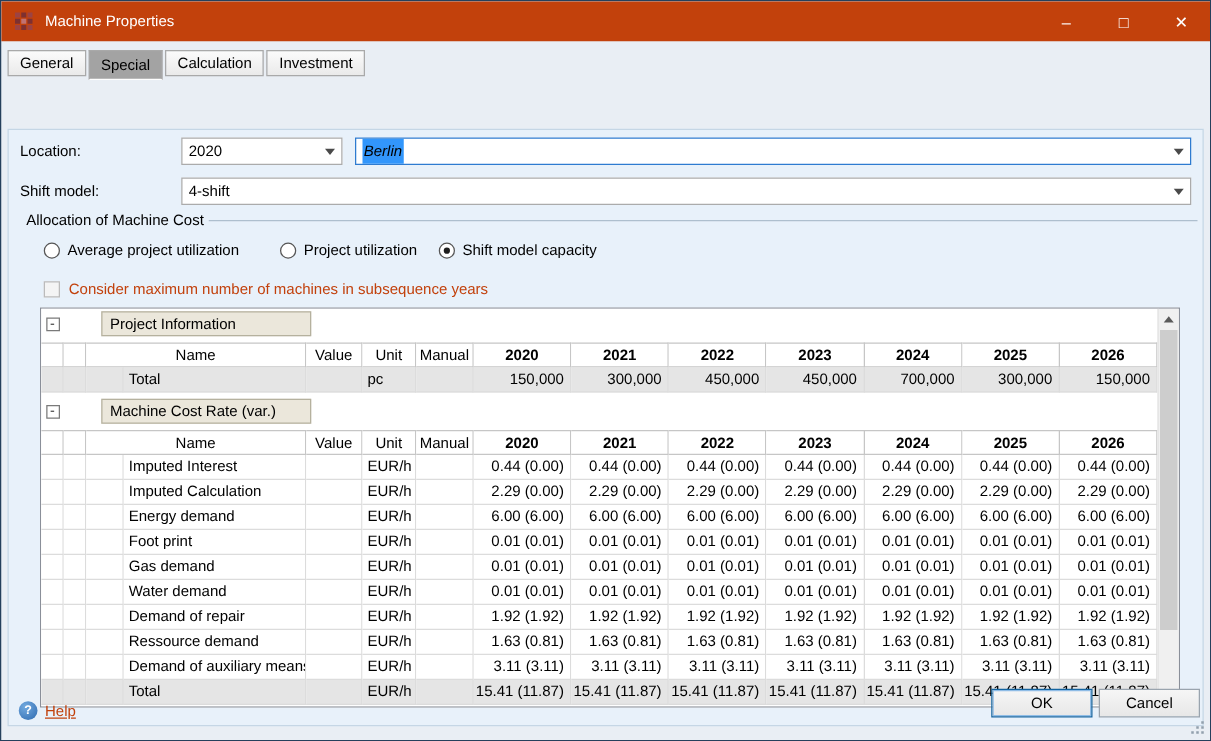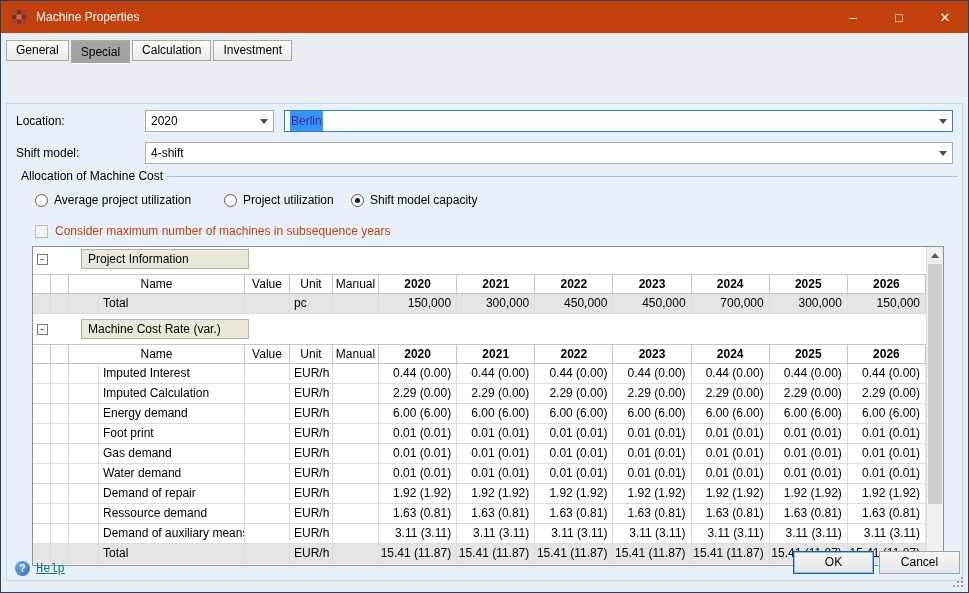--- a/index.html
+++ b/index.html
@@ -18,21 +18,21 @@
   .tab{height:19px;line-height:19px;padding:0 9px;margin-right:2px;background:linear-gradient(#FBFBFB,#EAEAEA);border:1px solid #A9A9A9;font-size:12px;}
   .tab.active{height:22px;line-height:22px;background:#a3a3a3;border-bottom:1px solid #FFFFFF;font-weight:normal;}
 
   
   .page{position:absolute;top:62px;left:5px;right:5px;height:478px;background:#E8F1FA;border:1px solid #C5D6E5;box-sizing:border-box;margin-top:40px;}
   .flabel{position:absolute;font-size:12px;}
   .combo{position:absolute;height:22px;background:#fff;border:1px solid #ABABAB;box-sizing:border-box;line-height:20px;padding-left:5px;overflow:hidden;}
   .combo .dd{position:absolute;right:1px;top:1px;bottom:1px;width:17px;display:flex;align-items:center;justify-content:center;background:transparent;}
   .tri-down{width:0;height:0;border-left:4px solid transparent;border-right:4px solid transparent;border-top:5px solid #4A4A4A;}
   .combo-location{border-color:#2E7BD0;}
-  .sel-text{background:#3296FB;color:#4c1d95;padding:4px 1px;}
+  .sel-text{background:#3296FB;color:#000000;padding:4px 1px;font-style:italic;}
 
   .group-label{position:absolute;left:14px;top:65px;}
   .group-line{position:absolute;left:160px;top:72px;right:4px;border-top:1px solid #AEBFCE;}
 
   .radio-item{position:absolute;top:89px;display:flex;align-items:center;}
   .radio{width:13px;height:13px;border:1px solid #565656;border-radius:50%;background:#fff;margin-right:6px;position:relative;box-sizing:border-box;}
   .radio.sel::after{content:"";position:absolute;left:3px;top:3px;width:5px;height:5px;border-radius:50%;background:#1E1E1E;}
   .check-item{position:absolute;top:120px;left:28px;display:flex;align-items:center;color:#c2410c;}
   .cb{width:13px;height:13px;border:1px solid #BBBBBB;background:#F4F4F4;margin-right:7px;box-sizing:border-box;}
 
@@ -61,21 +61,21 @@
   .sb-btn{position:absolute;left:0;width:16px;height:17px;display:flex;align-items:center;justify-content:center;}
   .sb-up{top:0;}
   .sb-down{bottom:0;}
   .tri-u{width:0;height:0;border-left:4px solid transparent;border-right:4px solid transparent;border-bottom:5px solid #5A5A5A;}
   .tri-d{width:0;height:0;border-left:4px solid transparent;border-right:4px solid transparent;border-top:5px solid #5A5A5A;}
   .sb-thumb{position:absolute;left:1px;top:17px;width:14px;height:240px;background:#CDCDCD;}
 
   
   .help{position:absolute;left:14px;bottom:16px;display:flex;align-items:center;gap:6px;cursor:pointer;}
   .help-icon{width:15px;height:15px;border-radius:50%;background:radial-gradient(circle at 35% 30%,#72AADF,#2E6AB0);color:#fff;font-size:10px;font-weight:bold;text-align:center;line-height:15px;}
-  .help-text{color:#0f766e;text-decoration:underline;font-family:Liberation Mono, monospace;}
+  .help-text{color:#c2410c;text-decoration:underline;}
   .btn{position:absolute;width:81px;height:23px;text-align:center;line-height:21px;font-size:12px;background:linear-gradient(#F6F6F6,#E7E7E7);box-sizing:border-box;}
   .btn-ok{right:94px;bottom:18px;border:1px solid #1464A0;box-shadow:inset 0 0 0 1px #8FBCE6;}
   .btn-cancel{right:8px;bottom:18px;border:1px solid #9AA4AE;}
   .grip{position:absolute;right:4px;bottom:4px;width:11px;height:11px;}
   .grip::after{content:"";position:absolute;left:0;top:0;width:2px;height:2px;background:transparent;
     box-shadow:8px 0 #92A0AD,4px 4px #92A0AD,8px 4px #92A0AD,0 8px #92A0AD,4px 8px #92A0AD,8px 8px #92A0AD;}
 </style>
 </head>
 <body>
 

